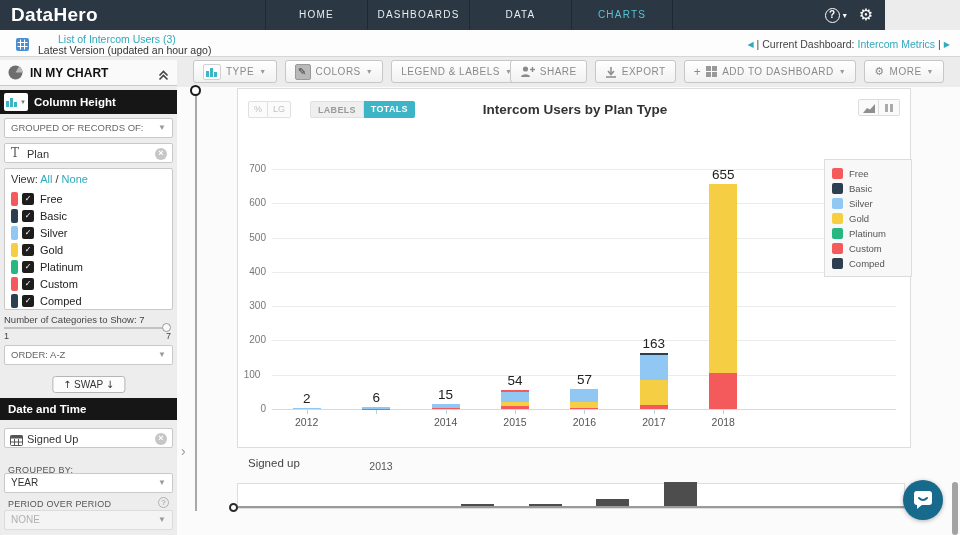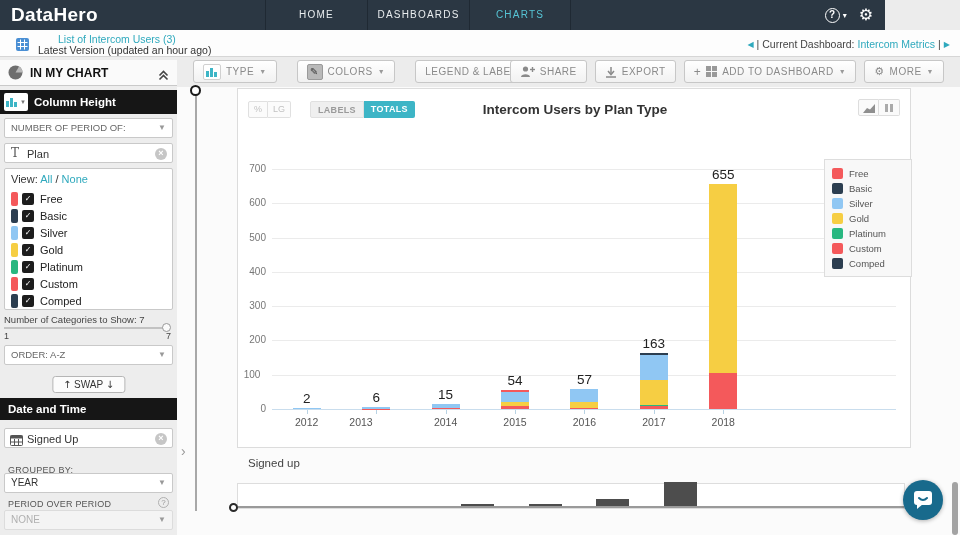--- a/index.html
+++ b/index.html
@@ -27,21 +27,21 @@
   .subheader { position:absolute; left:0; top:30px; width:960px; height:27px; background:#fdfdfd;
                border-bottom:1px solid #d6d6d6; }
   .ds-icon { position:absolute; left:16px; top:7px; }
   .ds-link { position:absolute; left:38px; top:3px; font-size:10.5px; color:#2fa9bd; cursor:pointer;margin-left:20px; }
   .ds-sub  { position:absolute; left:38px; top:14px; font-size:10.5px; color:#333; }
   .dash-nav { position:absolute; right:10px; top:8px; font-size:10.5px; color:#444; display:flex; align-items:center; gap:3px; }
   .dash-arrow { color:#2fa9bd; font-size:8px; cursor:pointer; font-family:"DejaVu Sans",sans-serif; }
   .dash-name { color:#2fa9bd; cursor:pointer; }
 
   
-  .tb-left  { position:absolute; left:193px; top:60px; display:flex; gap:20px;text-align:center; }
+  .tb-left  { position:absolute; left:193px; top:60px; display:flex; gap:8px;text-align:center; }
   .tb-right { position:absolute; right:16px; top:60px; display:flex; gap:8px; }
   .btn { height:23px; display:flex; align-items:center; gap:5px; padding:0 9px;
          background:linear-gradient(#ffffff,#f1f1f1); border:1px solid #c7c7c7; border-radius:3px;
          font-size:10px; letter-spacing:.5px; color:#8a8a8a; cursor:pointer; }
   .btn .caret { font-size:7px; color:#9a9a9a; }
   .icon-box { width:18px; height:16px; background:#fff; border:1px solid #d0d0d0; border-radius:2px;
               display:flex; align-items:center; justify-content:center; }
   .pencil-box { width:16px; height:16px; background:#b9b9b9; border:1px solid #9a9a9a; border-radius:2px;
                 display:flex; align-items:center; justify-content:center; color:#3c3c3c; font-size:10px;
                 font-family:"DejaVu Sans",sans-serif; }
@@ -169,20 +169,21 @@
 </head>
 <body>
 
 <div id="app">
 
   <div class="nav">
     <div class="brand">DataHero</div>
     <div class="nav-items" id="nav-items">
         <div class="nav-item">HOME</div>
         <div class="nav-item">DASHBOARDS</div>
+        <div class="nav-item">DATA</div>
         <div class="nav-item active">CHARTS</div>
       </div>
     <div class="nav-right">
       <div class="help-wrap">
         <div class="help-circle">?</div>
         <span class="nav-caret">▾</span>
       </div>
       <span class="gear-glyph">⚙</span>
     </div>
   </div>
@@ -290,21 +291,21 @@
             <rect x="0" y="5" width="3" height="6" fill="#3db5c6"></rect>
           <rect x="4" y="2" width="3" height="9" fill="#3db5c6"></rect>
           <rect x="8" y="6" width="3" height="5" fill="#3db5c6"></rect>
           </svg>
         <span style="font-size:6px;color:#777;">▼</span>
       </span>
       <span class="ch-title">Column Height</span>
     </div>
 
     <div class="select" style="top:61px;">
-      <span>NUMBER OF PERIOD OF:</span>
+      <span>GROUPED OF RECORDS OF:</span>
       <span class="caret">▼</span>
     </div>
 
     <div class="field-card" style="top:86px;">
       <span class="field-t">T</span>
       <span class="field-label">Plan</span>
       <span class="circle-x">×</span>
     </div>
 
     <div class="view-card">
@@ -445,21 +446,21 @@
         <div class="ytick" style="top: 142.571px;">500</div>
         <div class="gridline" style="top: 114.286px;"></div>
         <div class="ytick" style="top: 108.286px;">600</div>
         <div class="gridline" style="top: 80px;"></div>
         <div class="ytick" style="top: 74px;">700</div>
         <div class="xtick" style="left: 68.7143px;"></div>
         <div class="xlabel" style="left: 38.7143px;">2012</div>
         <div class="bar-seg" style="left: 54.7143px; top: 319.314px; width: 28px; height: 1px; background: rgb(144, 199, 243);"></div>
         <div class="total-label" style="left: 38.7143px; top: 302.314px;">2</div>
         <div class="xtick" style="left: 138.143px;"></div>
-        <div class="xlabel" style="left: 93px;">2013</div>
+        <div class="xlabel" style="left: 113px; margin-top: 44px;">2013</div>
         <div class="bar-seg" style="left: 124.143px; top: 319.657px; width: 28px; height: 1px; background: rgb(244, 89, 91);"></div>
         <div class="bar-seg" style="left: 124.143px; top: 317.943px; width: 28px; height: 1.71429px; background: rgb(144, 199, 243);"></div>
         <div class="total-label" style="left: 108.143px; top: 300.943px;">6</div>
         <div class="xtick" style="left: 207.571px;"></div>
         <div class="xlabel" style="left: 177.571px;">2014</div>
         <div class="bar-seg" style="left: 193.571px; top: 318.971px; width: 28px; height: 1.02857px; background: rgb(244, 89, 91);"></div>
         <div class="bar-seg" style="left: 193.571px; top: 314.857px; width: 28px; height: 4.11429px; background: rgb(144, 199, 243);"></div>
         <div class="total-label" style="left: 177.571px; top: 297.857px;">15</div>
         <div class="xtick" style="left: 277px;"></div>
         <div class="xlabel" style="left: 247px;">2015</div>

